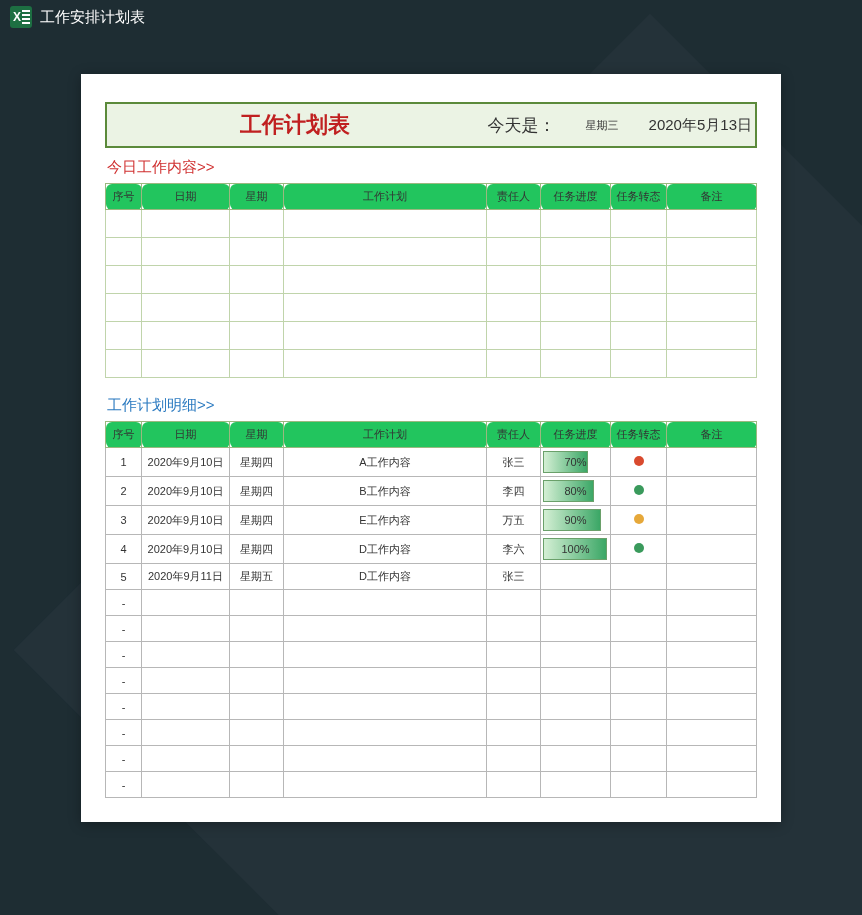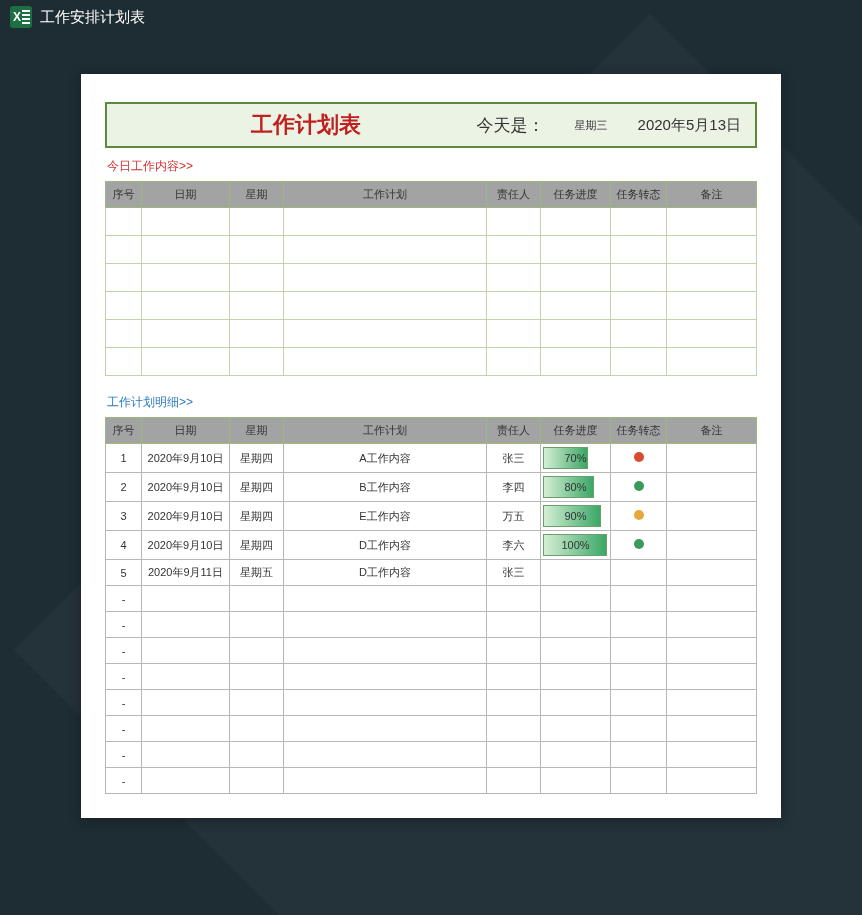--- a/index.html
+++ b/index.html
@@ -76,55 +76,56 @@
     margin: 40px auto 0;
     padding: 28px 24px 24px;
     box-shadow: 0 2px 12px rgba(0,0,0,0.3);
   }
   .header-row {
     background: #ebf3e4;
     border: 2px solid #5b8a3a;
     height: 46px;
     display: flex;
     align-items: center;
-    padding: 0 14px;
+    padding: 0 3px;
     margin-bottom: 10px;
   }
   .header-title {
     color: #c02020;
     font-size: 22px;
     font-weight: bold;
     flex: 0 0 auto;
     margin-left: 130px;
   }
   .header-spacer { flex: 1; }
   .header-today-label { font-size: 17px; color: #333; margin-right: 30px; }
   .header-weekday { font-size: 11px; color: #333; margin-right: 30px; }
   .header-date { font-size: 15px; color: #333; }
   .section-label {
-    font-size: 12px;
+    font-size: 15px;
     margin: 8px 0 6px 2px;
   }
   .section-label.red { color: #d03030; }
   .section-label.blue { color: #2b7ac0; }
   table {
     width: 100%;
     border-collapse: collapse;
     font-size: 11px;
     color: #333;
   }
   th, td {
     border: 1px solid #9bb87f;
     height: 26px;
     text-align: center;
     padding: 0 2px;
   }
   thead th {
-    background: #a3a3a3;
+    background: #22c55e;
     font-weight: normal;
+    border-radius: 6px;
   }
   .col-seq { width: 36px; }
   .col-date { width: 88px; }
   .col-weekday { width: 54px; }
   .col-plan { width: auto; }
   .col-owner { width: 54px; }
   .col-progress { width: 70px; }
   .col-status { width: 56px; }
   .col-note { width: 90px; }
   .today-table td { height: 28px; border-color: #c0d4ab; }

